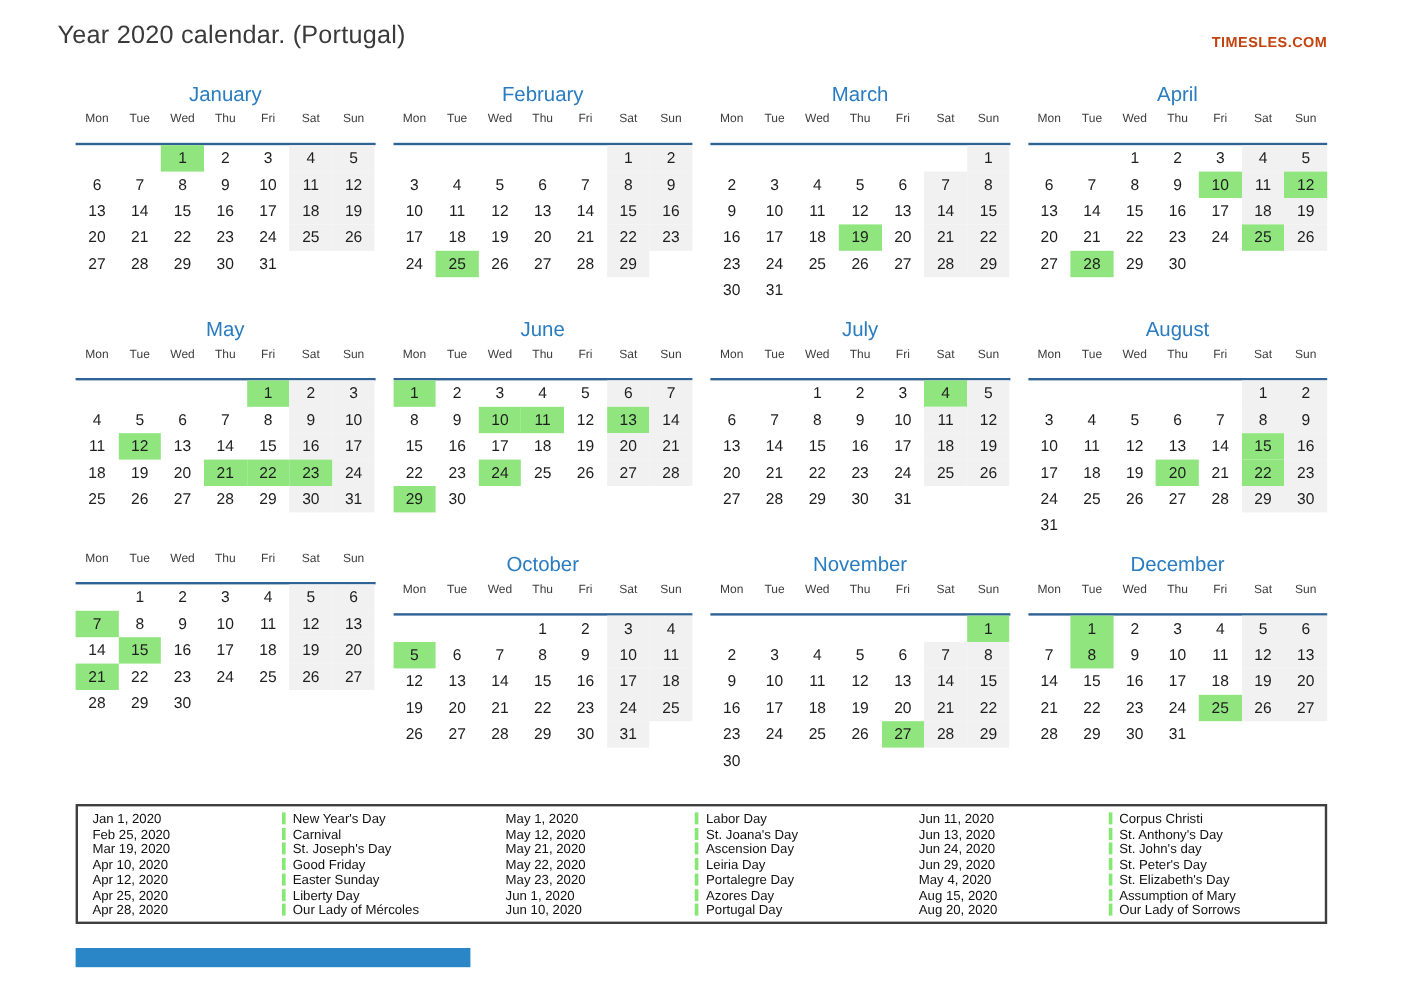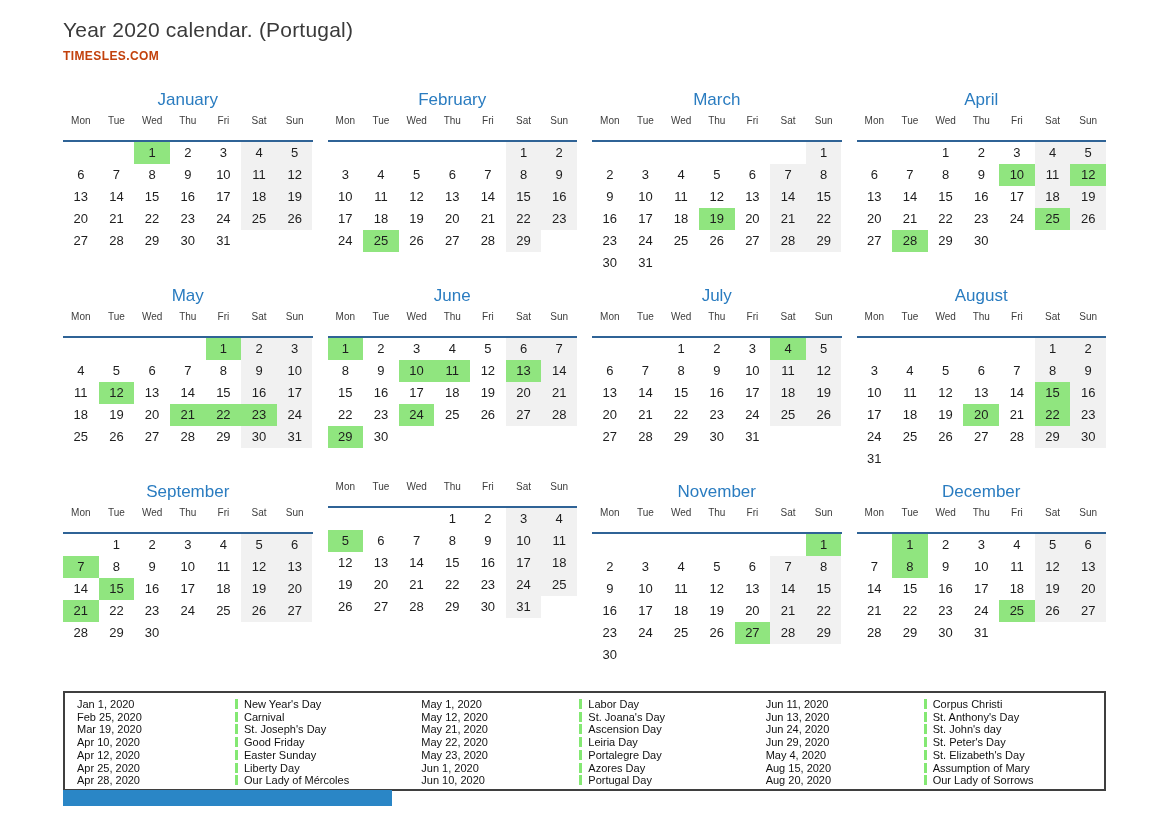--- a/index.html
+++ b/index.html
@@ -1,20 +1,20 @@
 <!DOCTYPE html>
 <html><head>
 <meta charset="utf-8">
 <style>
   * { margin: 0; padding: 0; box-sizing: border-box; }
   html, body { width: 1169px; height: 827px; background: #ffffff;
     font-family: "Liberation Sans", sans-serif; position: relative; overflow: hidden; }
 
-  .page-header { display: flex; justify-content: space-between; align-items: flex-start;
-    padding: 18px 63px 0 63px; flex-direction: column; }
+  .page-header { display: flex; justify-content: space-between; align-items: flex-end;
+    padding: 18px 63px 0 48px; }
   .page-title { font-size: 21px; color: #3a3a3a; font-weight: 400; letter-spacing: 0.2px; }
   .site-link { font-size: 12px; font-weight: 700; color: #c2410c; letter-spacing: 0.4px;
     margin-top: 7px; text-decoration: none; cursor: pointer; }
 
   .months-grid { margin: 26px 63px 0 63px; display: grid;
     grid-template-columns: repeat(4, 1fr); column-gap: 15px; }
   .month { height: 196px; }
   .month-title { text-align: center; font-size: 17px; color: #2a7cc0; height: 24px;
     line-height: 22px; margin-bottom: 2px; }
   .weekdays { display: grid; grid-template-columns: repeat(7, 1fr);
@@ -514,21 +514,20 @@
         <div class="day">31</div>
         <div class="day"></div>
         <div class="day"></div>
         <div class="day"></div>
         <div class="day"></div>
         <div class="day"></div>
         <div class="day"></div>
       </div>
     </div>
     <div class="month">
-      <div class="month-title">September</div>
       <div class="weekdays">
         <div class="weekday">Mon</div>
         <div class="weekday">Tue</div>
         <div class="weekday">Wed</div>
         <div class="weekday">Thu</div>
         <div class="weekday">Fri</div>
         <div class="weekday">Sat</div>
         <div class="weekday">Sun</div>
       </div>
       <div class="week">
@@ -571,20 +570,21 @@
         <div class="day">28</div>
         <div class="day">29</div>
         <div class="day">30</div>
         <div class="day"></div>
         <div class="day"></div>
         <div class="day"></div>
         <div class="day"></div>
       </div>
     </div>
     <div class="month">
+      <div class="month-title">October</div>
       <div class="weekdays">
         <div class="weekday">Mon</div>
         <div class="weekday">Tue</div>
         <div class="weekday">Wed</div>
         <div class="weekday">Thu</div>
         <div class="weekday">Fri</div>
         <div class="weekday">Sat</div>
         <div class="weekday">Sun</div>
       </div>
       <div class="week">

